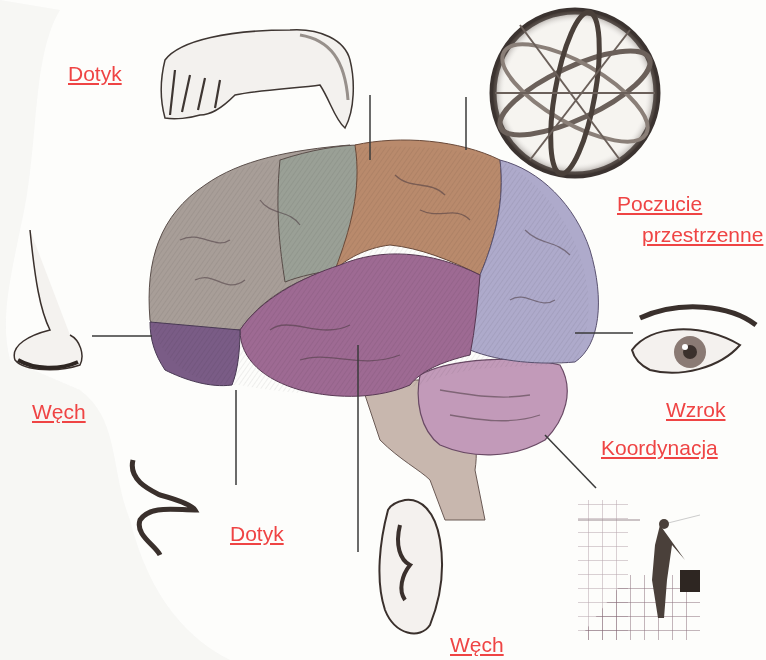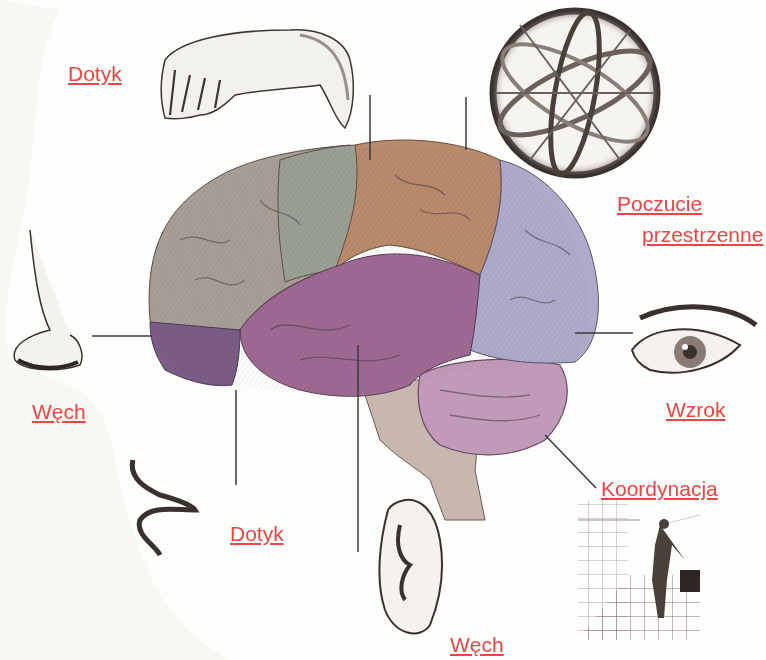--- a/index.html
+++ b/index.html
@@ -135,17 +135,17 @@
       <line x1="358" y1="345" x2="358" y2="552"></line>
       <line x1="545" y1="435" x2="596" y2="488"></line>
     </g>
   </svg>
 
   <div class="label" style="left:68px; top:62px;">Dotyk</div>
   <div class="label" style="left:617px; top:192px;">Poczucie</div>
   <div class="label" style="left:642px; top:208px;margin-top:15px;">przestrzenne</div>
   <div class="label" style="left:32px; top:400px;">Węch</div>
   <div class="label" style="left:622px; top:398px;margin-left:44px;">Wzrok</div>
-  <div class="label" style="left:601px; top:477px;">Koordynacja</div>
+  <div class="label" style="left:601px; top:436px;">Koordynacja</div>
   <div class="label" style="left:230px; top:522px;">Dotyk</div>
   <div class="label" style="left:450px; top:633px;">Węch</div>
 
 </div>
 
 </body></html>

